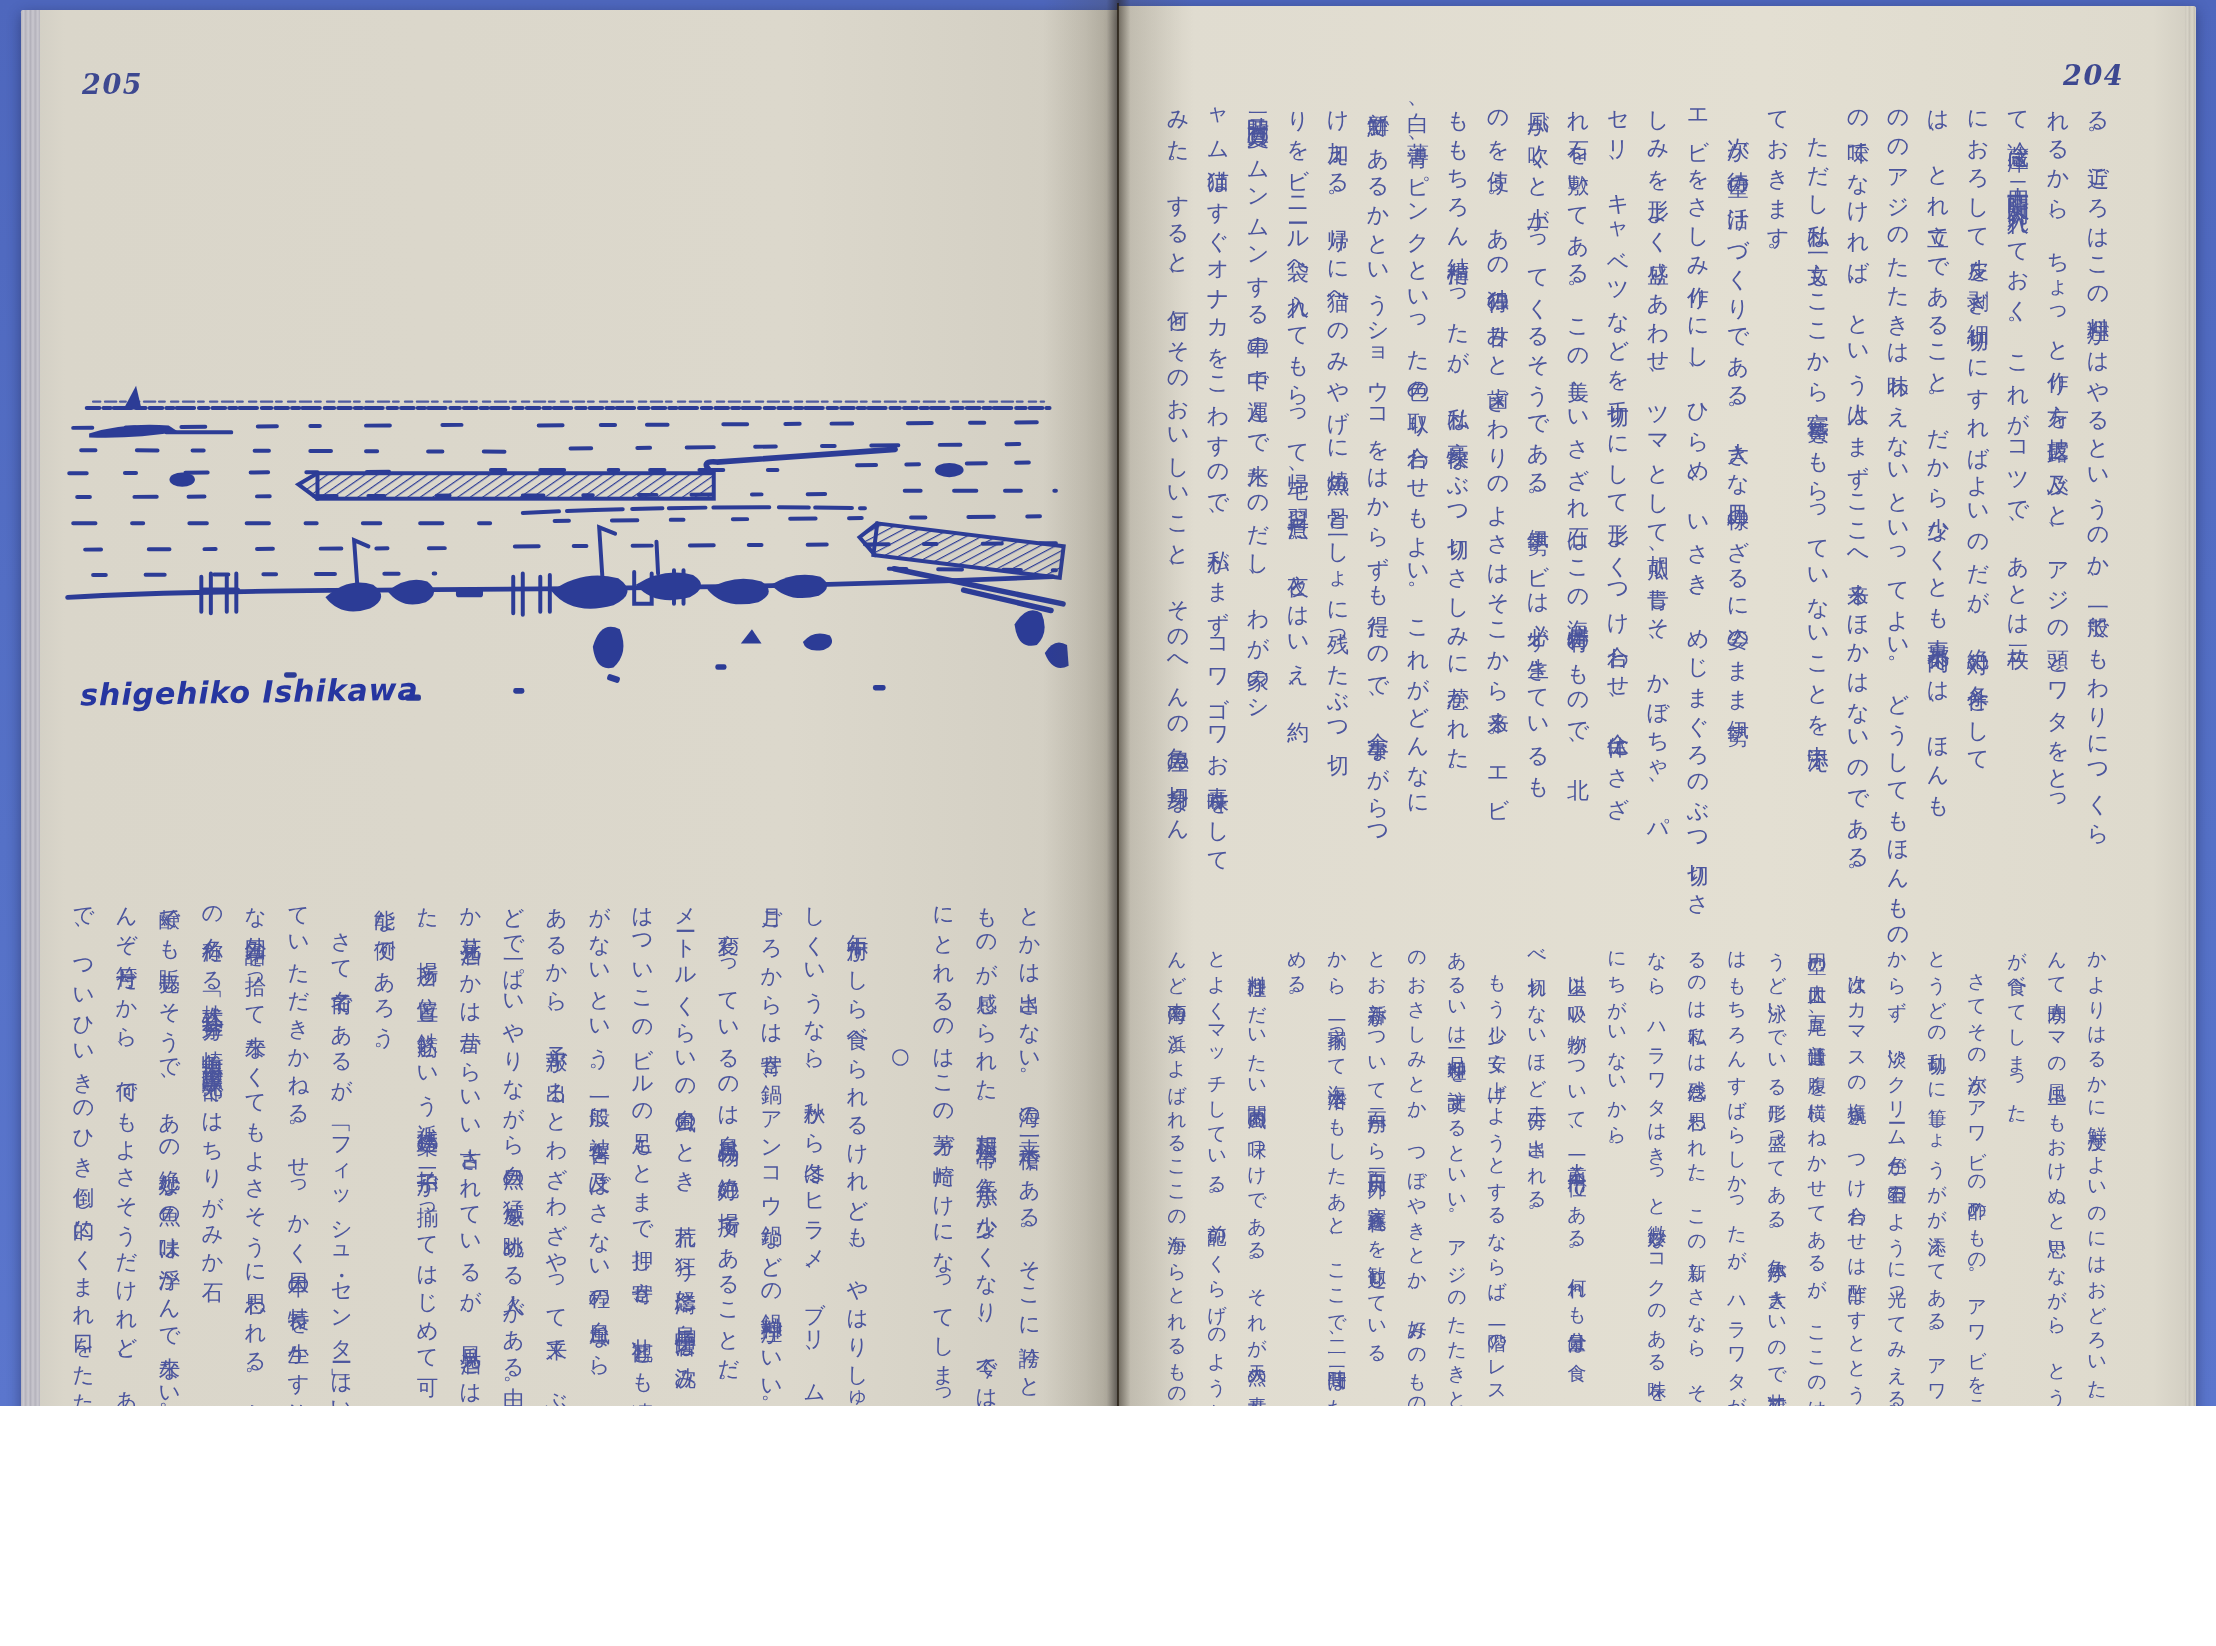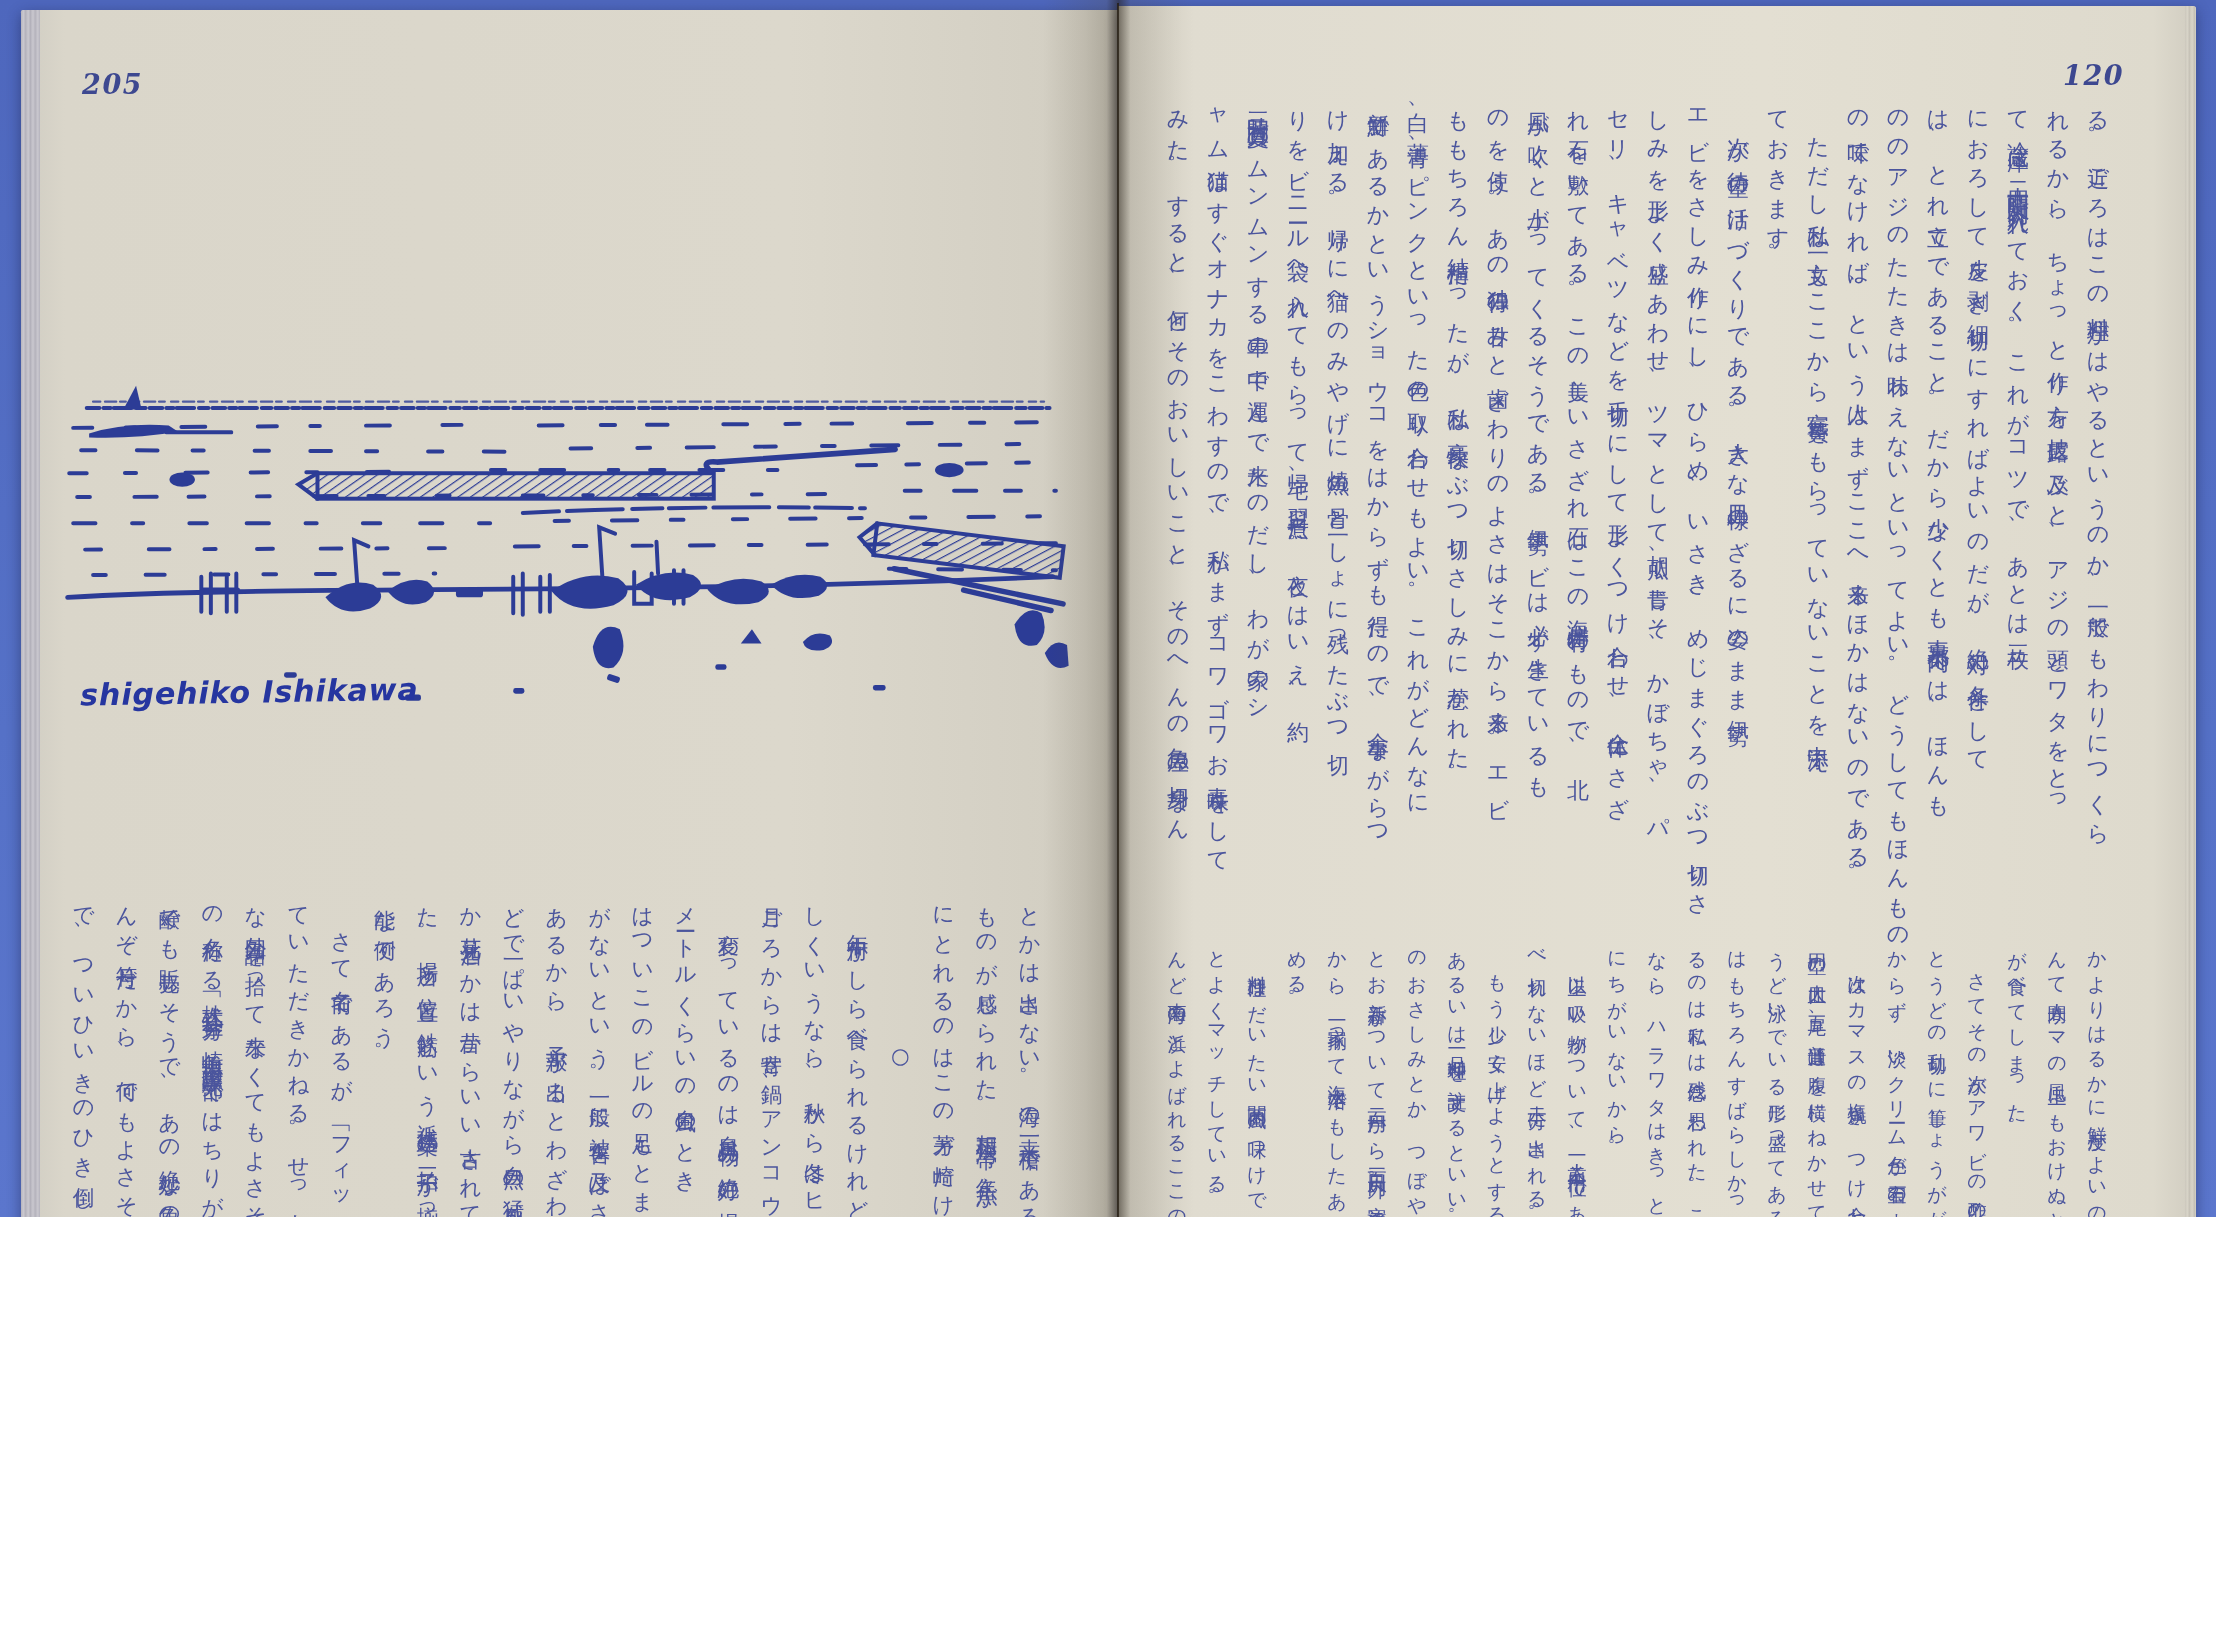--- a/index.html
+++ b/index.html
@@ -1,18 +1,18 @@
 <!DOCTYPE html>
 <html style="font-size:12.7px"><head>
 <meta charset="utf-8">
 <style>
   html,body{margin:0;padding:0;}
   .photo{
     position:relative;
-    width:2216px;height:1217px;
+    width:2216px;height:1406px;
     background:linear-gradient(180deg,#4e67bd 0%,#5571c7 60%,#5b76cd 100%);
     overflow:hidden;
     font-family:"DejaVu Serif","Liberation Serif",serif;
   }
   
   .page{position:absolute;box-shadow:0 4.8px 14.3px rgba(20,25,60,.45);}
   .page-left{
     left:21px;top:9.6px;width:1097px;height:1621px;
     background:linear-gradient(90deg,#cfccc2 0%,#dad6ca 4%,#dcd8cc 70%,#d2cec2 97%,#c6c2b6 100%);
     border-radius:2.4px 0 0 4.8px;
@@ -199,21 +199,21 @@
         <div class="col">の名称たる「株式会社茅ガ崎魚市場海岸販売部」ではちりがみか石</div>
         <div class="col">鹸でも販売しそうで、あの絶妙な魚の味は浮かんで来ない。名前な</div>
         <div class="col">んぞ符号だから、何でもよさそうだけれど、あまりおいしかったの</div>
         <div class="col">で、ついひいきのひき倒し的にくまれ口をたたきたくなった次第。</div>
       </div>
   </div>
 
   <div class="page page-right">
     <div class="page-stack-edge-r"></div>
 
-    <div class="pagenum pn-right">120</div>
+    <div class="pagenum pn-right">204</div>
 
     <div class="vblock sec-r-top">
         <div class="col">る。近ごろはこの料理がはやるというのか、一般でもわりにつくら</div>
         <div class="col">れるから、ちょっと作り方を披露に及ぶと、アジの頭とワタをとっ</div>
         <div class="col">て冷蔵庫に二十四時間内外入れておく。これがコツで、あとは三枚</div>
         <div class="col">におろして皮を剥ぎ細切りにすればよいのだが、絶対の条件として</div>
         <div class="col">は、とれ立てであること。だから少なくとも東京都内では、ほんも</div>
         <div class="col">ののアジのたたきは味わえないといってよい。どうしてもほんもの</div>
         <div class="col">の味でなければ、という人はまずここへ来るほかはないのである。</div>
         <div class="col">　ただし私は一文もここから宣伝費をもらっていないことを申添え</div>

